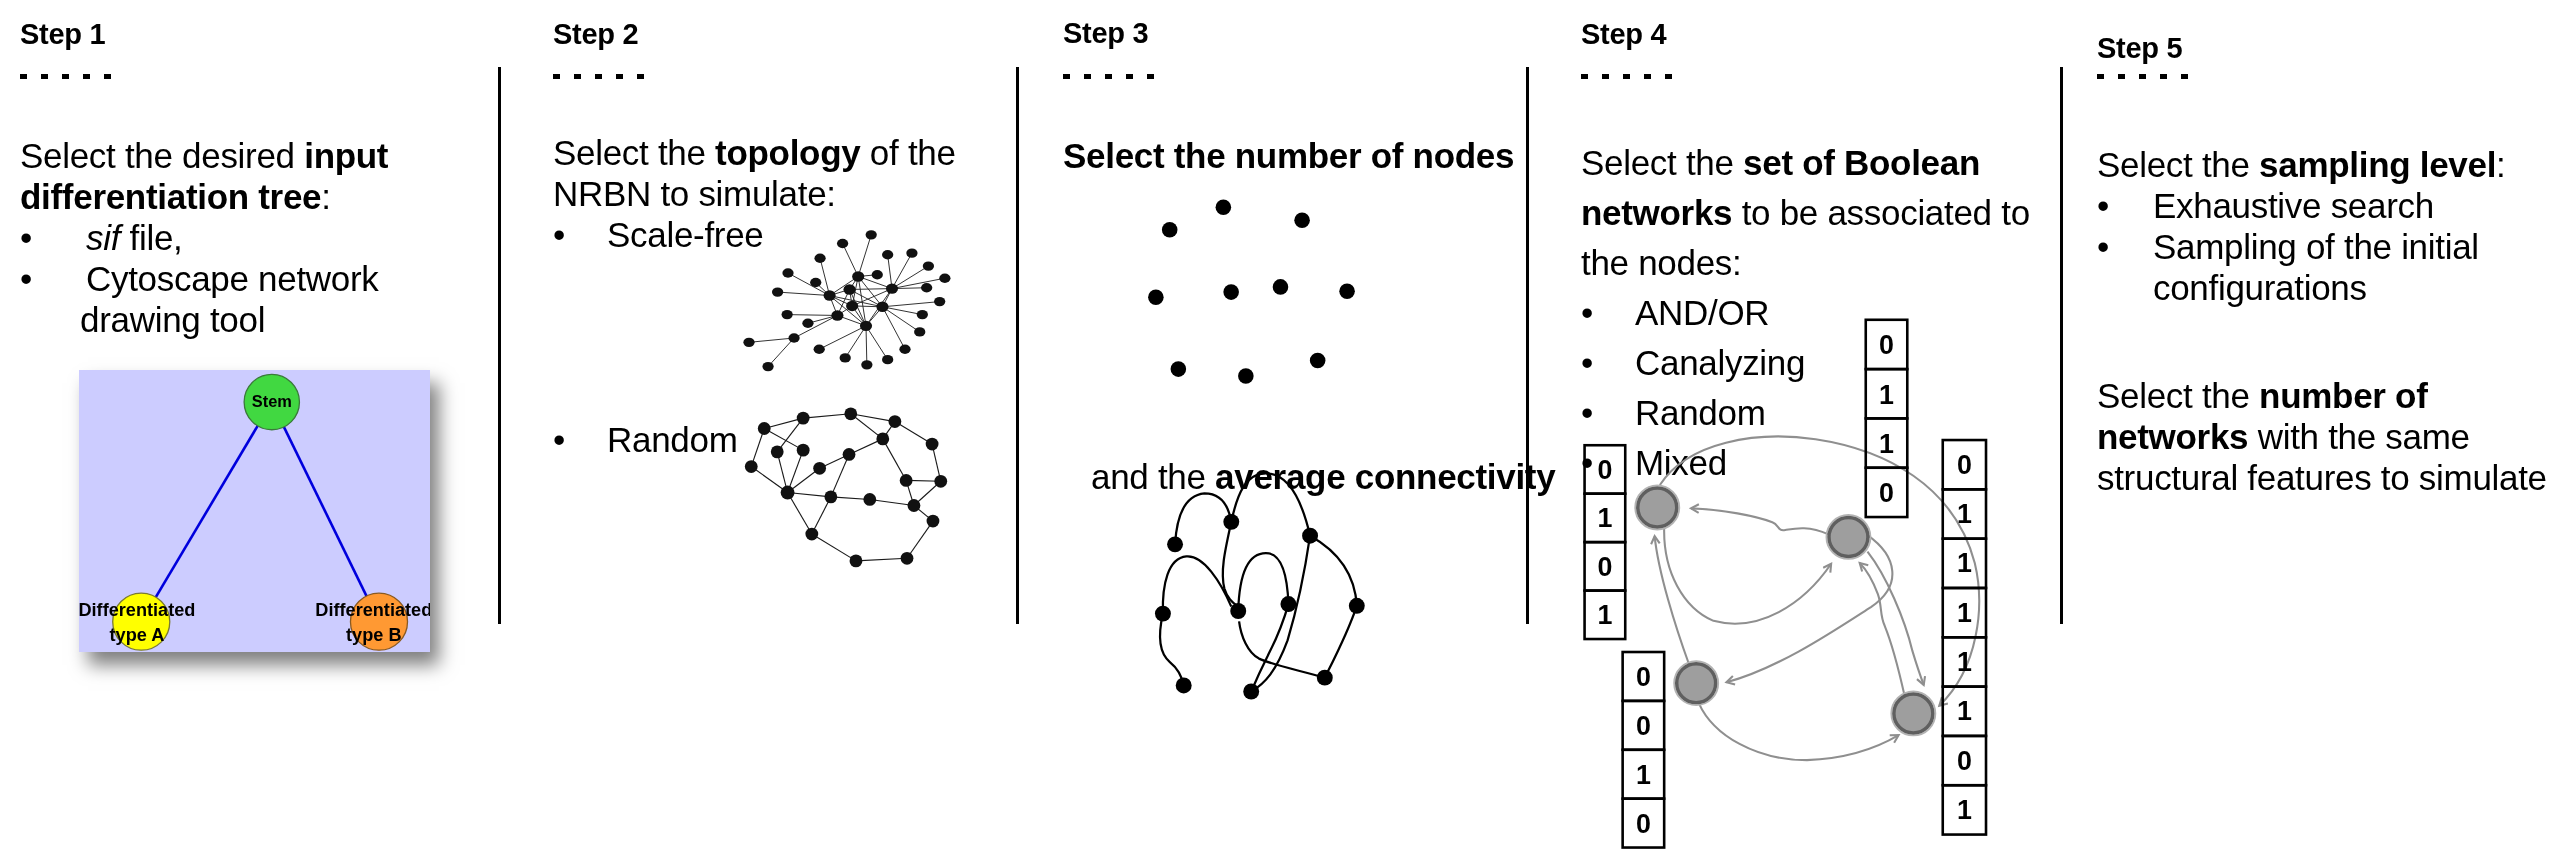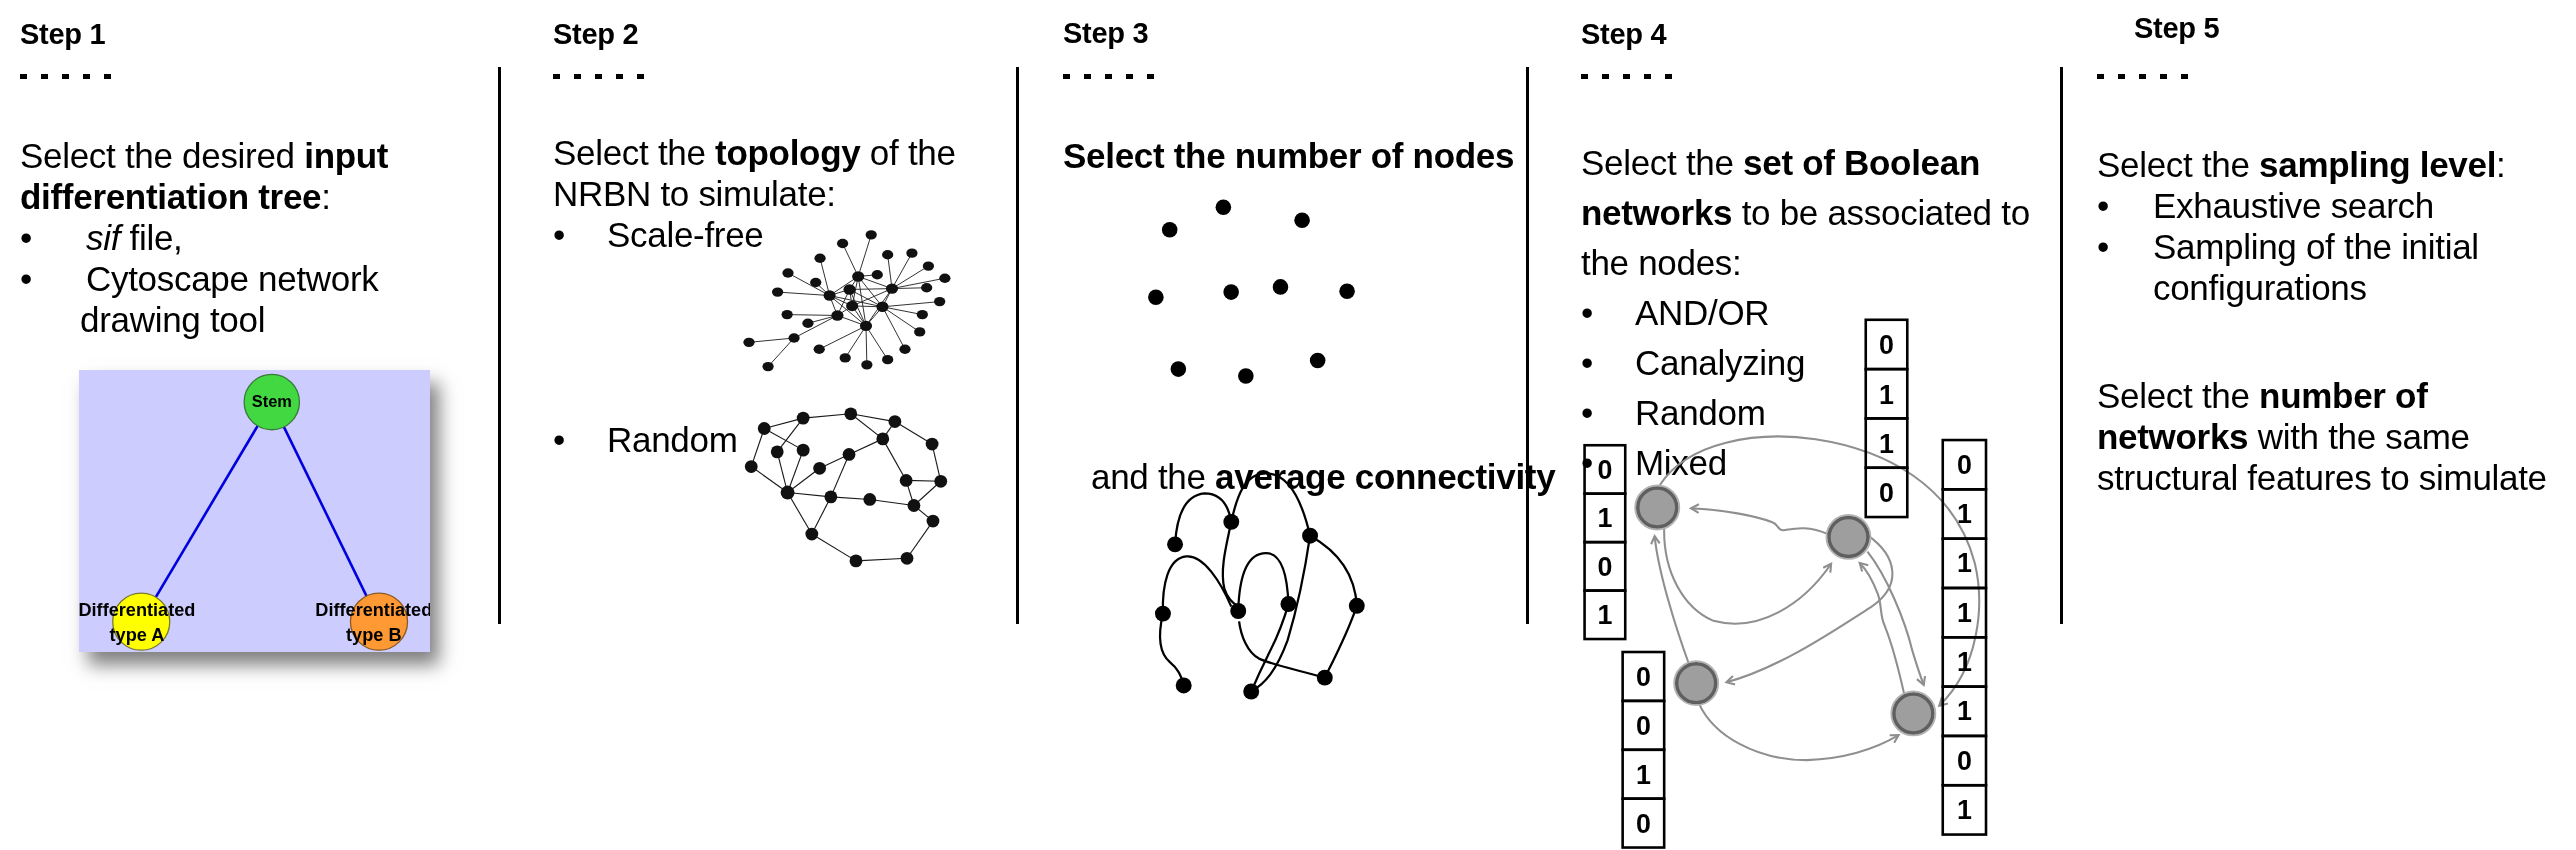--- a/index.html
+++ b/index.html
@@ -16,21 +16,21 @@
 
 <div class="vline" style="left:498px;"></div>
 <div class="vline" style="left:1016px;"></div>
 <div class="vline" style="left:1526px;"></div>
 <div class="vline" style="left:2060px;"></div>
 
 <div class="hd" style="left:20px;top:13px;">Step 1</div>
 <div class="hd" style="left:553px;top:13px;">Step 2</div>
 <div class="hd" style="left:1063px;top:12px;">Step 3</div>
 <div class="hd" style="left:1581px;top:13px;">Step 4</div>
-<div class="hd" style="left:2097px;top:7px;margin-left:37px;">Step 5</div>
+<div class="hd" style="left:2097px;top:27px;">Step 5</div>
 
 <div class="dash" style="left:20px;top:74px;"></div>
 <div class="dash" style="left:553px;top:74px;"></div>
 <div class="dash" style="left:1063px;top:74px;"></div>
 <div class="dash" style="left:1581px;top:74px;"></div>
 <div class="dash" style="left:2097px;top:74px;"></div>
 
 <div class="txt" style="left:20px;top:135px;">Select the desired <b>input</b><br><b>differentiation tree</b>:<br><span class="bu" style="width:66px;">•</span><i>sif</i> file,<br><span class="bu" style="width:66px;">•</span>Cytoscape network<br><span class="bu" style="width:60px;"></span>drawing tool</div>
 
 <div class="txt" style="left:553px;top:132px;">Select the <b>topology</b> of the<br>NRBN to simulate:<br><span class="bu" style="width:54px;">•</span>Scale-free</div>

